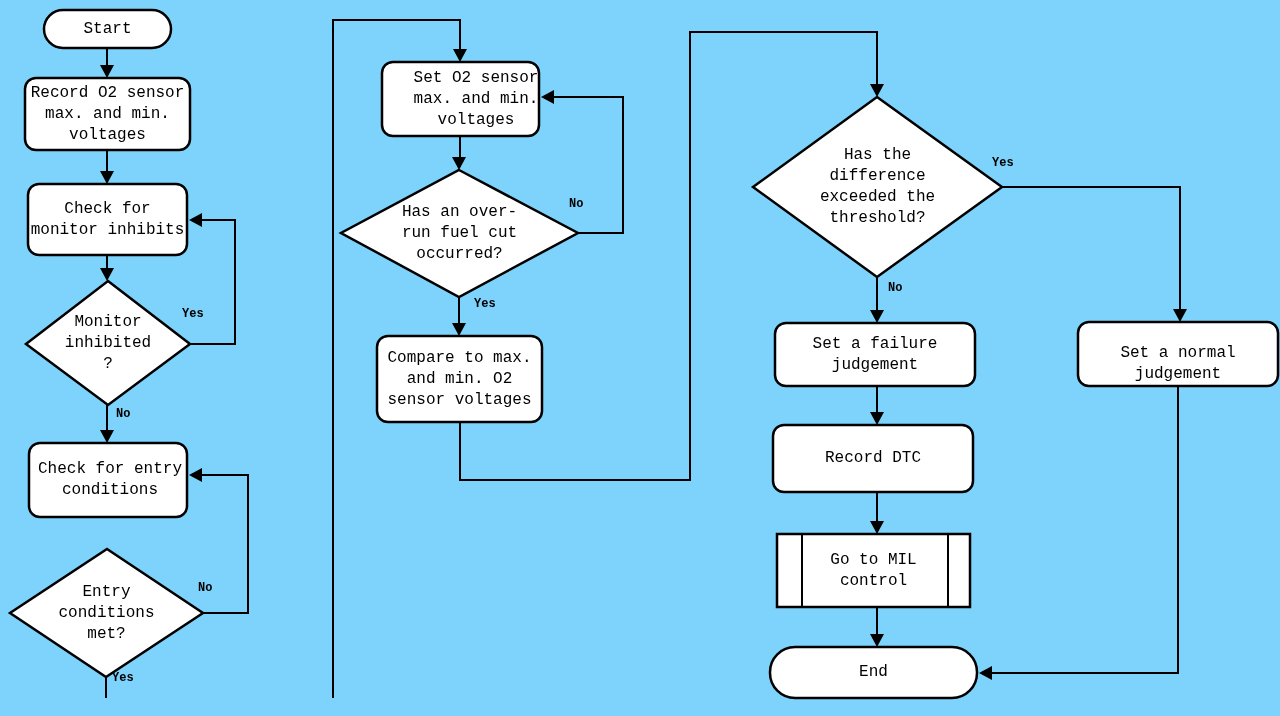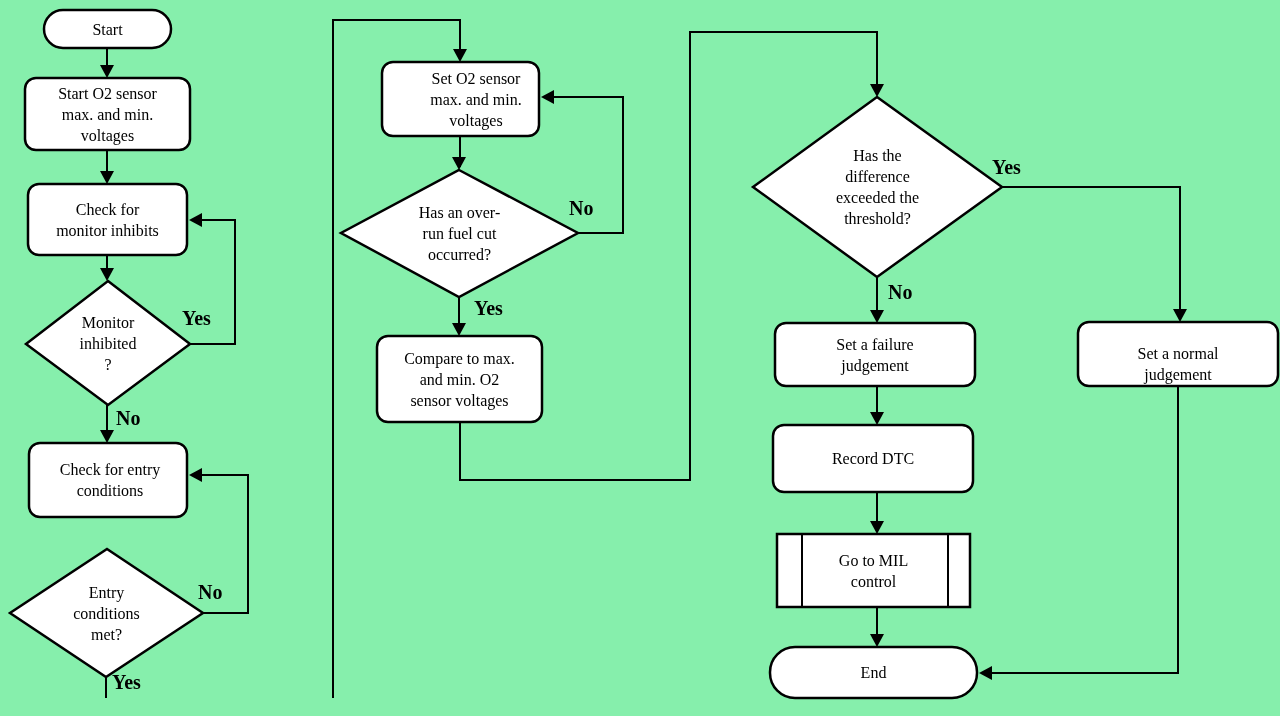--- a/index.html
+++ b/index.html
@@ -1,27 +1,27 @@
 <!DOCTYPE html>
 <html><head>
 <meta charset="utf-8">
 <style>
   html,body{margin:0;padding:0;background:#fff;}
   #stage{
-    position:relative;width:1280px;height:716px;background:#86efac;overflow:hidden;
-    font-family:Liberation Serif, serif;color:#000;
+    position:relative;width:1280px;height:716px;background:#7dd3fc;overflow:hidden;
+    font-family:Liberation Mono, monospace;color:#000;
   }
   #flow-svg{position:absolute;left:0;top:0;}
   .node-label{
     position:absolute;display:flex;align-items:center;justify-content:center;
     text-align:center;font-size:16px;line-height:21px;white-space:pre-line;
     color:#000;pointer-events:none;
   }
   .edge-label{
-    position:absolute;font-size:20px;font-weight:bold;color:#000;white-space:nowrap;
+    position:absolute;font-size:12px;font-weight:bold;color:#000;white-space:nowrap;
   }
   
   #lbl-start{left:44px;top:10px;width:127px;height:38px;}
   #lbl-reset{left:25px;top:78px;width:165px;height:72px;}
   #lbl-checkmonitor{left:28px;top:184px;width:159px;height:71px;}
   #lbl-monitordec{left:26px;top:281px;width:164px;height:124px;}
   #lbl-checkentry{left:29px;top:443px;width:162px;height:74px;}
   #lbl-entrydec{left:10px;top:549px;width:193px;height:128px;}
   #lbl-seto2{left:382px;top:62px;width:188px;height:74px;}
   #lbl-overrundec{left:341px;top:170px;width:237px;height:127px;}
@@ -105,21 +105,21 @@
       <rect x="773" y="425" width="200" height="67" rx="11" ry="11"></rect>
       <rect x="777" y="534" width="193" height="73"></rect>
       <line x1="802" y1="534" x2="802" y2="607" stroke-width="2"></line>
       <line x1="948" y1="534" x2="948" y2="607" stroke-width="2"></line>
       <rect x="770" y="647" width="207" height="51" rx="25" ry="25"></rect>
       <rect x="1078" y="322" width="200" height="64" rx="11" ry="11"></rect>
     </g>
   </svg>
 
   <div class="node-label" id="lbl-start">Start</div>
-  <div class="node-label" id="lbl-reset">Start O2 sensor
+  <div class="node-label" id="lbl-reset">Record O2 sensor
 max. and min.
 voltages</div>
   <div class="node-label" id="lbl-checkmonitor">Check for
 monitor inhibits</div>
   <div class="node-label" id="lbl-monitordec">Monitor
 inhibited
 ?</div>
   <div class="node-label" id="lbl-checkentry">Check for entry
 conditions</div>
   <div class="node-label" id="lbl-entrydec">Entry

